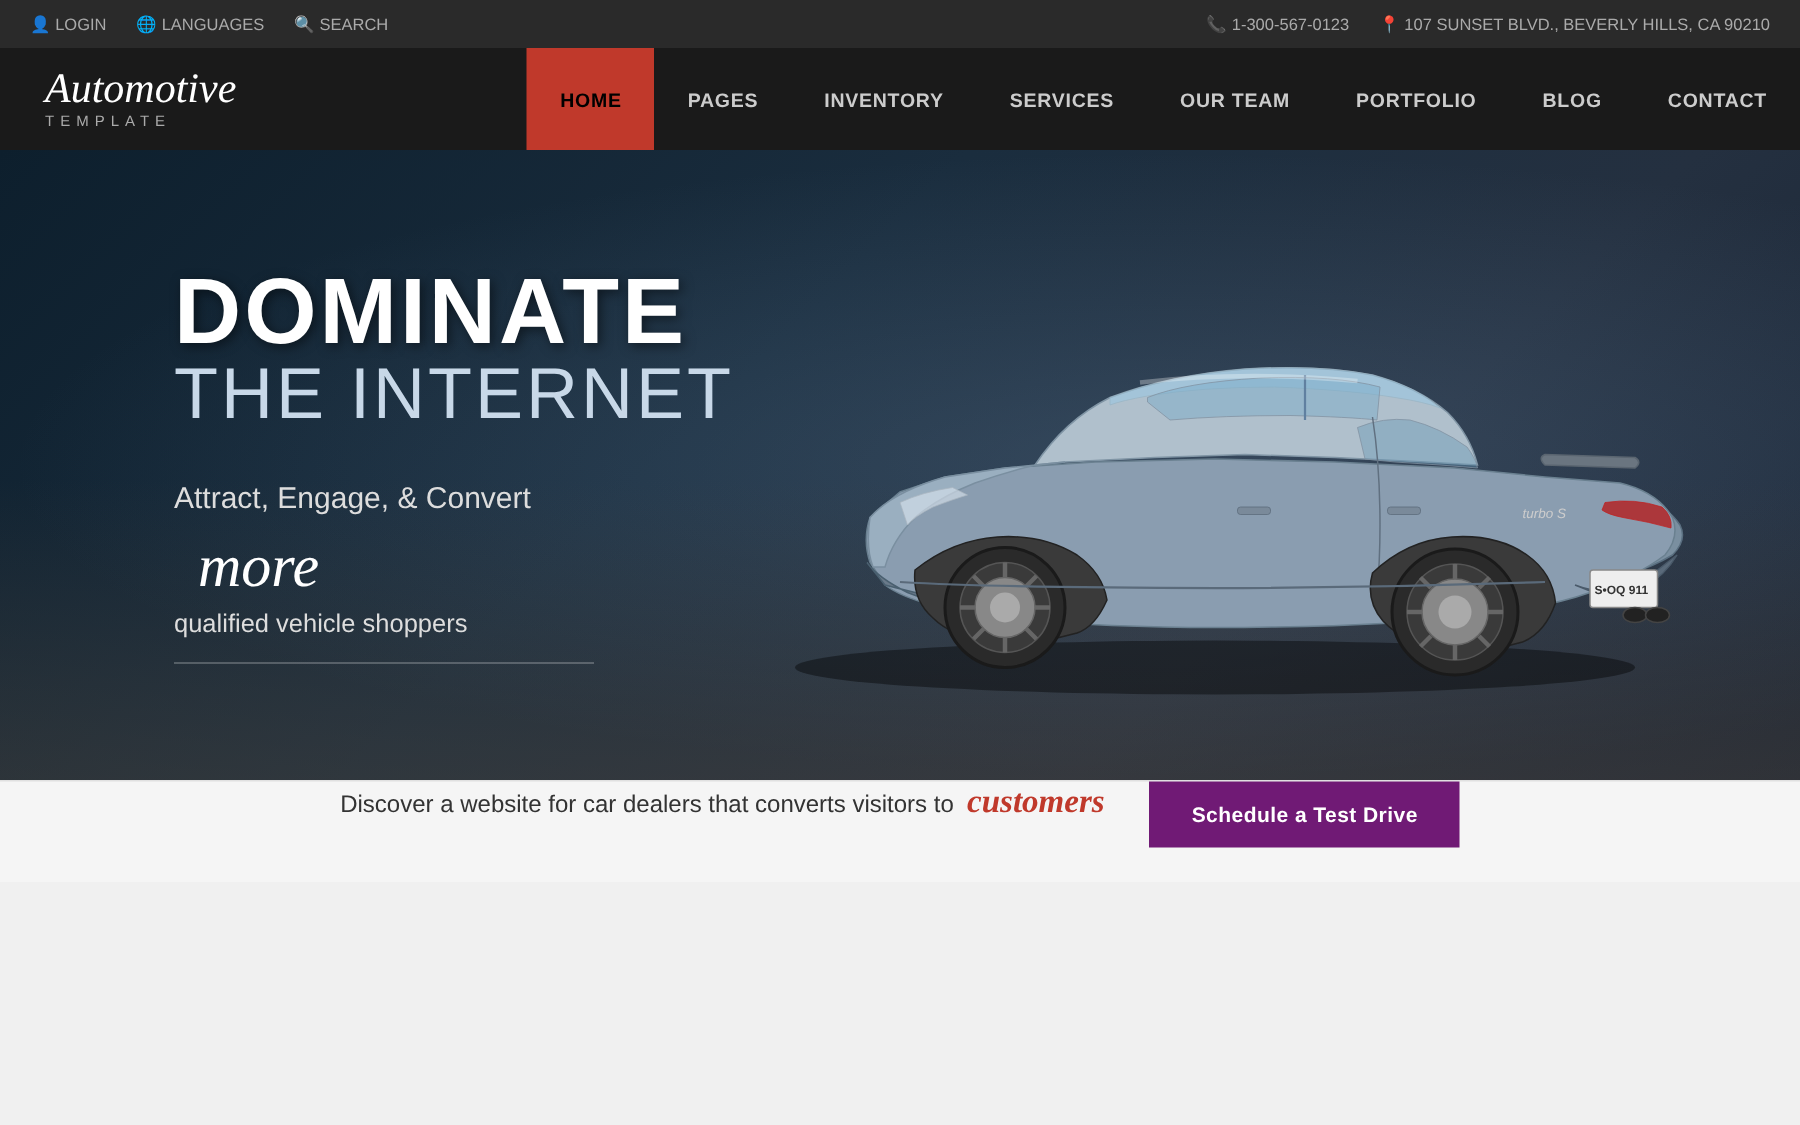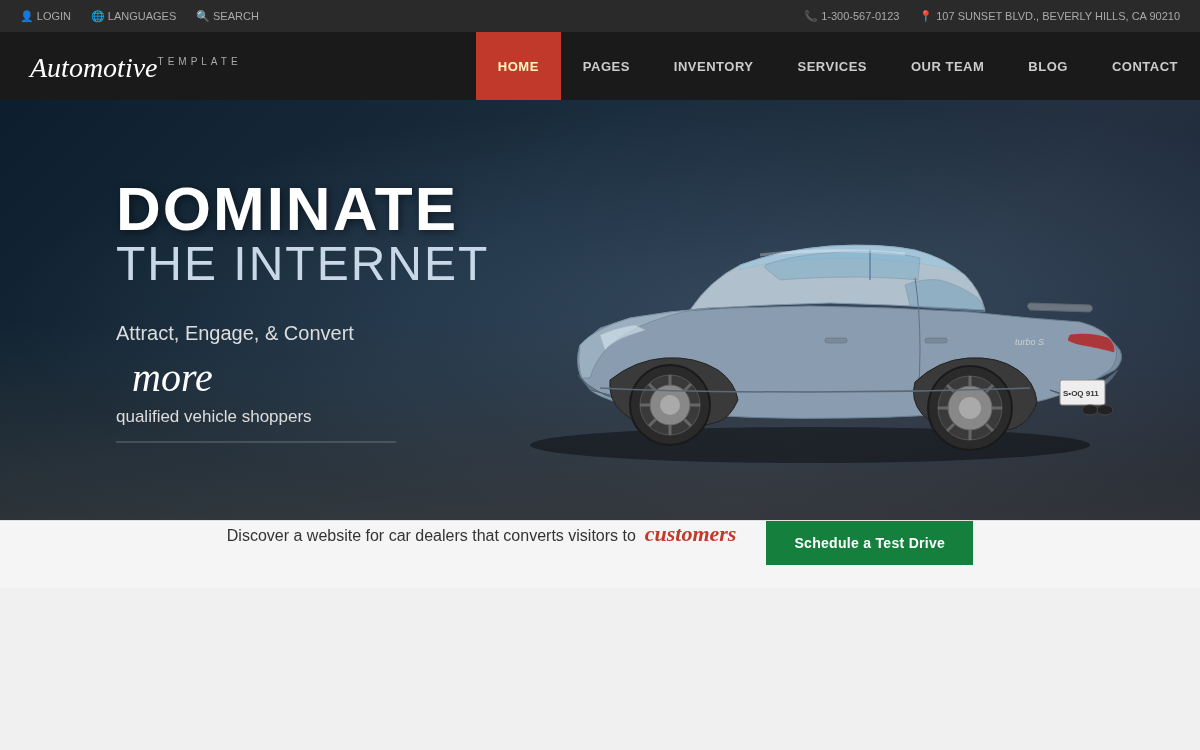--- a/index.html
+++ b/index.html
@@ -23,23 +23,23 @@
     .top-bar span { color: #aaa; font-size: 11px; }
 
     
     .header {
       background: #1a1a1a;
       display: flex;
       align-items: stretch;
       height: 68px;
     }
     .logo-area {
-      padding: 22px 30px;
-      display: flex;
-      flex-direction: row;
+      padding: 12px 30px;
+      display: flex;
+      flex-direction: column;
       justify-content: center;
       min-width: 220px;
     }
     .logo-title {
       font-family: 'Georgia', serif;
       font-style: italic;
       font-size: 28px;
       color: #fff;
       line-height: 1;
     }
@@ -62,21 +62,21 @@
       font-size: 13px;
       font-weight: bold;
       text-transform: uppercase;
       cursor: pointer;
       letter-spacing: 0.5px;
       text-decoration: none;
       transition: color 0.2s;
     }
     .nav-item.active {
       background: #c0392b;
-      color: #fef9c3;
+      color: #000000;
     }
 
     
     .hero {
       position: relative;
       height: 420px;
       background: linear-gradient(to bottom, #1a2a3a 0%, #2a3a4a 30%, #3a4a5a 60%, #2a3540 100%);
       overflow: hidden;
     }
     .hero-bg {
@@ -171,21 +171,21 @@
       color: #333;
     }
     .cta-text-italic {
       font-family: 'Georgia', serif;
       font-style: italic;
       font-size: 22px;
       color: #c0392b;
       font-weight: bold;
     }
     .cta-button {
-      background: #15803d;
+      background: #701a75;
       color: #fff;
       border: none;
       padding: 14px 28px;
       font-size: 14px;
       font-weight: bold;
       cursor: pointer;
       text-transform: none;
       letter-spacing: 0.3px;
     }
 
@@ -229,20 +229,21 @@
   <div class="logo-area">
     <div class="logo-title">Automotive</div>
     <div class="logo-subtitle">TEMPLATE</div>
   </div>
   <nav class="nav">
     <a class="nav-item active">HOME</a>
     <a class="nav-item">PAGES</a>
     <a class="nav-item">INVENTORY</a>
     <a class="nav-item">SERVICES</a>
     <a class="nav-item">OUR TEAM</a>
+    <a class="nav-item">PORTFOLIO</a>
     <a class="nav-item">BLOG</a>
     <a class="nav-item">CONTACT</a>
   </nav>
 </div>
 
 <div class="hero">
   <div class="hero-bg"></div>
   <div class="hero-road"></div>
 
   <div class="hero-car">

